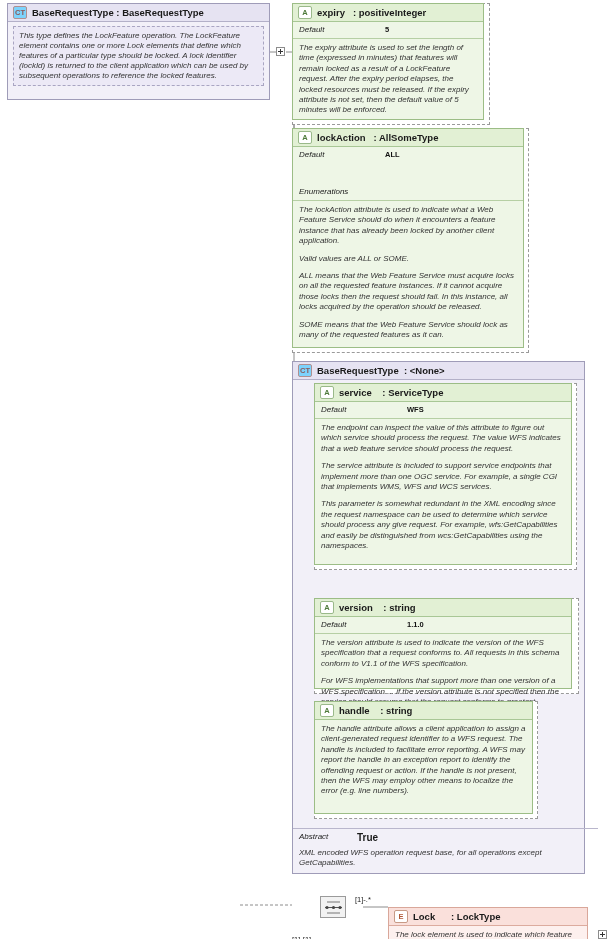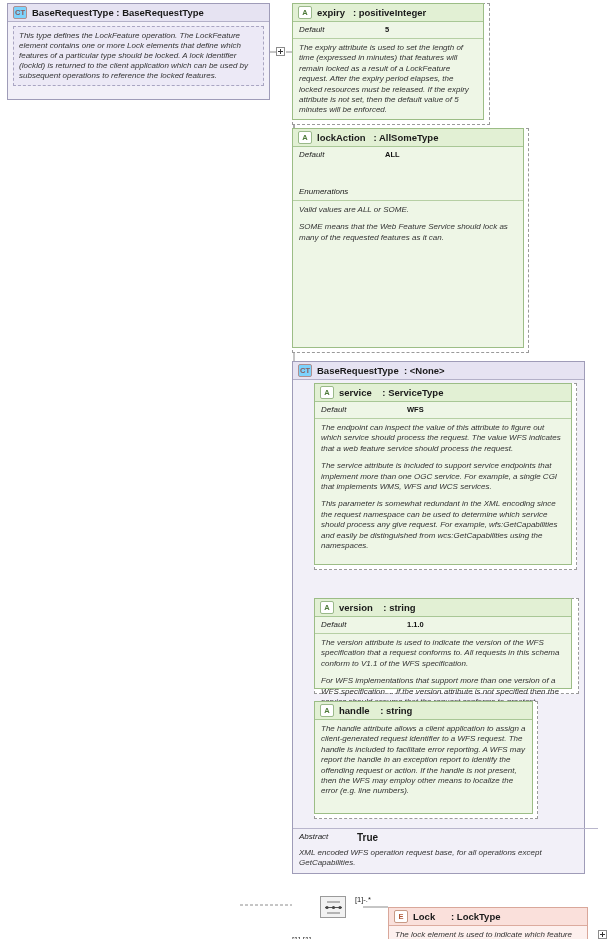--- a/index.html
+++ b/index.html
@@ -253,21 +253,23 @@
       <span class="type">AllSomeType</span>
     </span>
   </div>
   <div class="attr-props">
     <span class="k">Default</span>
     <span class="v">ALL</span>
     <span class="k">Enumerations</span>
   </div>
   <div class="attr-sep"></div>
   <div class="attr-desc">
+    <p>The lockAction attribute is used to indicate what a Web Feature Service should do when it encounters a feature instance that has already been locked by another client application.</p>
     <p>Valid values are ALL or SOME.</p>
+    <p>ALL means that the Web Feature Service must acquire locks on all the requested feature instances.  If it cannot acquire those locks then the request should fail.  In this instance, all locks acquired by the operation should be released.</p>
     <p>SOME means that the Web Feature Service should lock as many of the requested features as it can.</p>
   </div>
 </div>
 
 <div class="node box ct-box" style="left:292px; top:361px; width:293px; height:513px;">
   <div class="box-header">
     <span class="badge badge-ct">CT</span>
     <span class="title">
       <span>BaseRequestType</span>
       &nbsp;<span class="sep">:</span>

